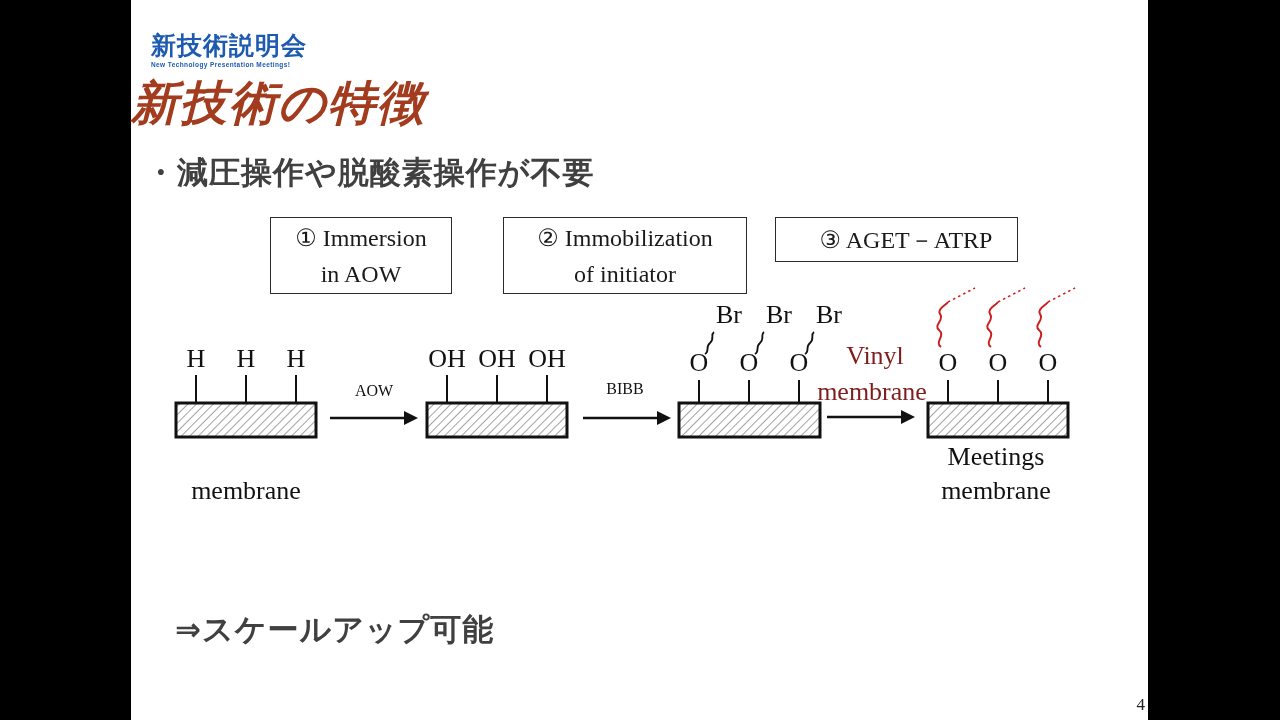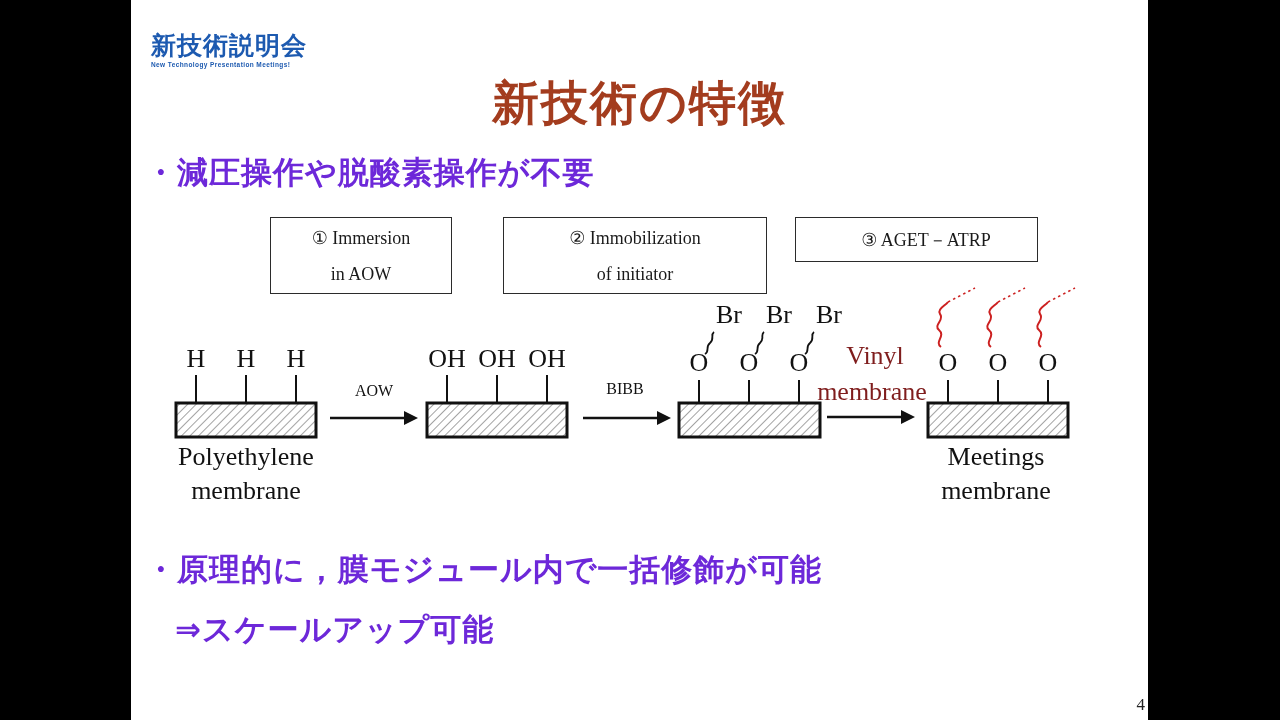--- a/index.html
+++ b/index.html
@@ -11,38 +11,38 @@
     background:#ffffff;
   }
 
   
   .logo { position:absolute; left:20px; top:12px; width:260px;margin-top:20px; }
   .logo-title { color:#1d5ab0; font-weight:bold; font-size:25px; letter-spacing:1px; line-height:1.1; }
   .logo-sub { color:#1d5ab0; font-weight:bold; font-size:6.5px; letter-spacing:0.4px; margin-top:1px; }
 
   
   .page-title {
-    position:absolute; left:0; top:72px; width:100%; text-align:center;
-    color:#a33c1e; font-size:47px; font-weight:bold; letter-spacing:2px;
+    position:absolute; left:0; top:72px; width:100%; 
+    color:#a33c1e; font-size:47px; font-weight:bold; letter-spacing:2px;font-style:italic;
   }
-  .bullet { position:absolute; color:#6d28d9; font-size:31px; font-weight:bold; letter-spacing:1px; white-space:nowrap; }
+  .bullet { position:absolute; color:#404040; font-size:31px; font-weight:bold; letter-spacing:1px; white-space:nowrap; }
   .bullet.b1 { left:14px; top:152px; }
   .bullet.b2 { left:14px; top:549px; }
   .bullet.b3 { left:44px; top:609px; }
 
   
   .step-box {
     position:absolute; border:1.6px solid #2b2b2b; background:#fff;
     display:flex; flex-direction:column; justify-content:center; align-items:center;
-    font-family:"Liberation Serif","DejaVu Serif",serif; font-size:18px; color:#1a1a1a;
+    font-family:"Liberation Serif","DejaVu Serif",serif; font-size:24px; color:#1a1a1a;
     line-height:36px; text-align:center;
   }
   .step-box.s1 { left:139px; top:217px; width:182px; height:77px; }
-  .step-box.s2 { left:372px; top:217px; width:264px; height:77px; }
-  .step-box.s3 { left:664px; top:217px; width:243px; height:45px;padding-left:19px; }
+  .step-box.s2 { left:372px; top:217px; width:244px; height:77px; }
+  .step-box.s3 { left:644px; top:217px; width:243px; height:45px;padding-left:19px; }
 
   
   .diagram-svg { position:absolute; left:19px; top:280px; width:960px; height:235px; }
   .dlabel {
     position:absolute; transform:translateX(-50%);
     font-family:"Liberation Serif","DejaVu Serif",serif; font-size:26px; color:#111;
     white-space:nowrap; line-height:1;
   }
   .dlabel.small { font-size:16px; }
   .dlabel.red { color:#7f1d1d; }
@@ -58,21 +58,20 @@
 <div class="slide">
 
   <div class="logo">
     <div class="logo-title">新技術説明会</div>
     <div class="logo-sub">New Technology Presentation Meetings!</div>
   </div>
 
   <div class="page-title">新技術の特徴</div>
 
   <div class="bullet b1">・減圧操作や脱酸素操作が不要</div>
-  <div class="bullet b2">・原理的に，膜モジュール内で一括修飾が可能</div>
   <div class="bullet b3">⇒スケールアップ可能</div>
 
   <div class="step-box s1">
     <span>① Immersion</span>
     <span>in AOW</span>
   </div>
   <div class="step-box s2">
     <span>② Immobilization</span>
     <span>of initiator</span>
   </div>
@@ -172,20 +171,19 @@
   <span class="dlabel" style="left:648px;top:302px">Br</span>
   <span class="dlabel" style="left:698px;top:302px">Br</span>
 
   <span class="dlabel red" style="left:744px;top:343px">Vinyl</span>
   <span class="dlabel red" style="left:741px;top:379px">membrane</span>
 
   <span class="dlabel" style="left:817px;top:350px">O</span>
   <span class="dlabel" style="left:867px;top:350px">O</span>
   <span class="dlabel" style="left:917px;top:350px">O</span>
 
-  <span class="dlabel" style="left:115px;top:444px">Polyethylene</span>
   <span class="dlabel" style="left:115px;top:478px">membrane</span>
 
   <span class="dlabel" style="left:865px;top:444px">Meetings</span>
   <span class="dlabel" style="left:865px;top:478px">membrane</span>
 
   <div class="page-number">4</div>
 </div>
 
 </body></html>

